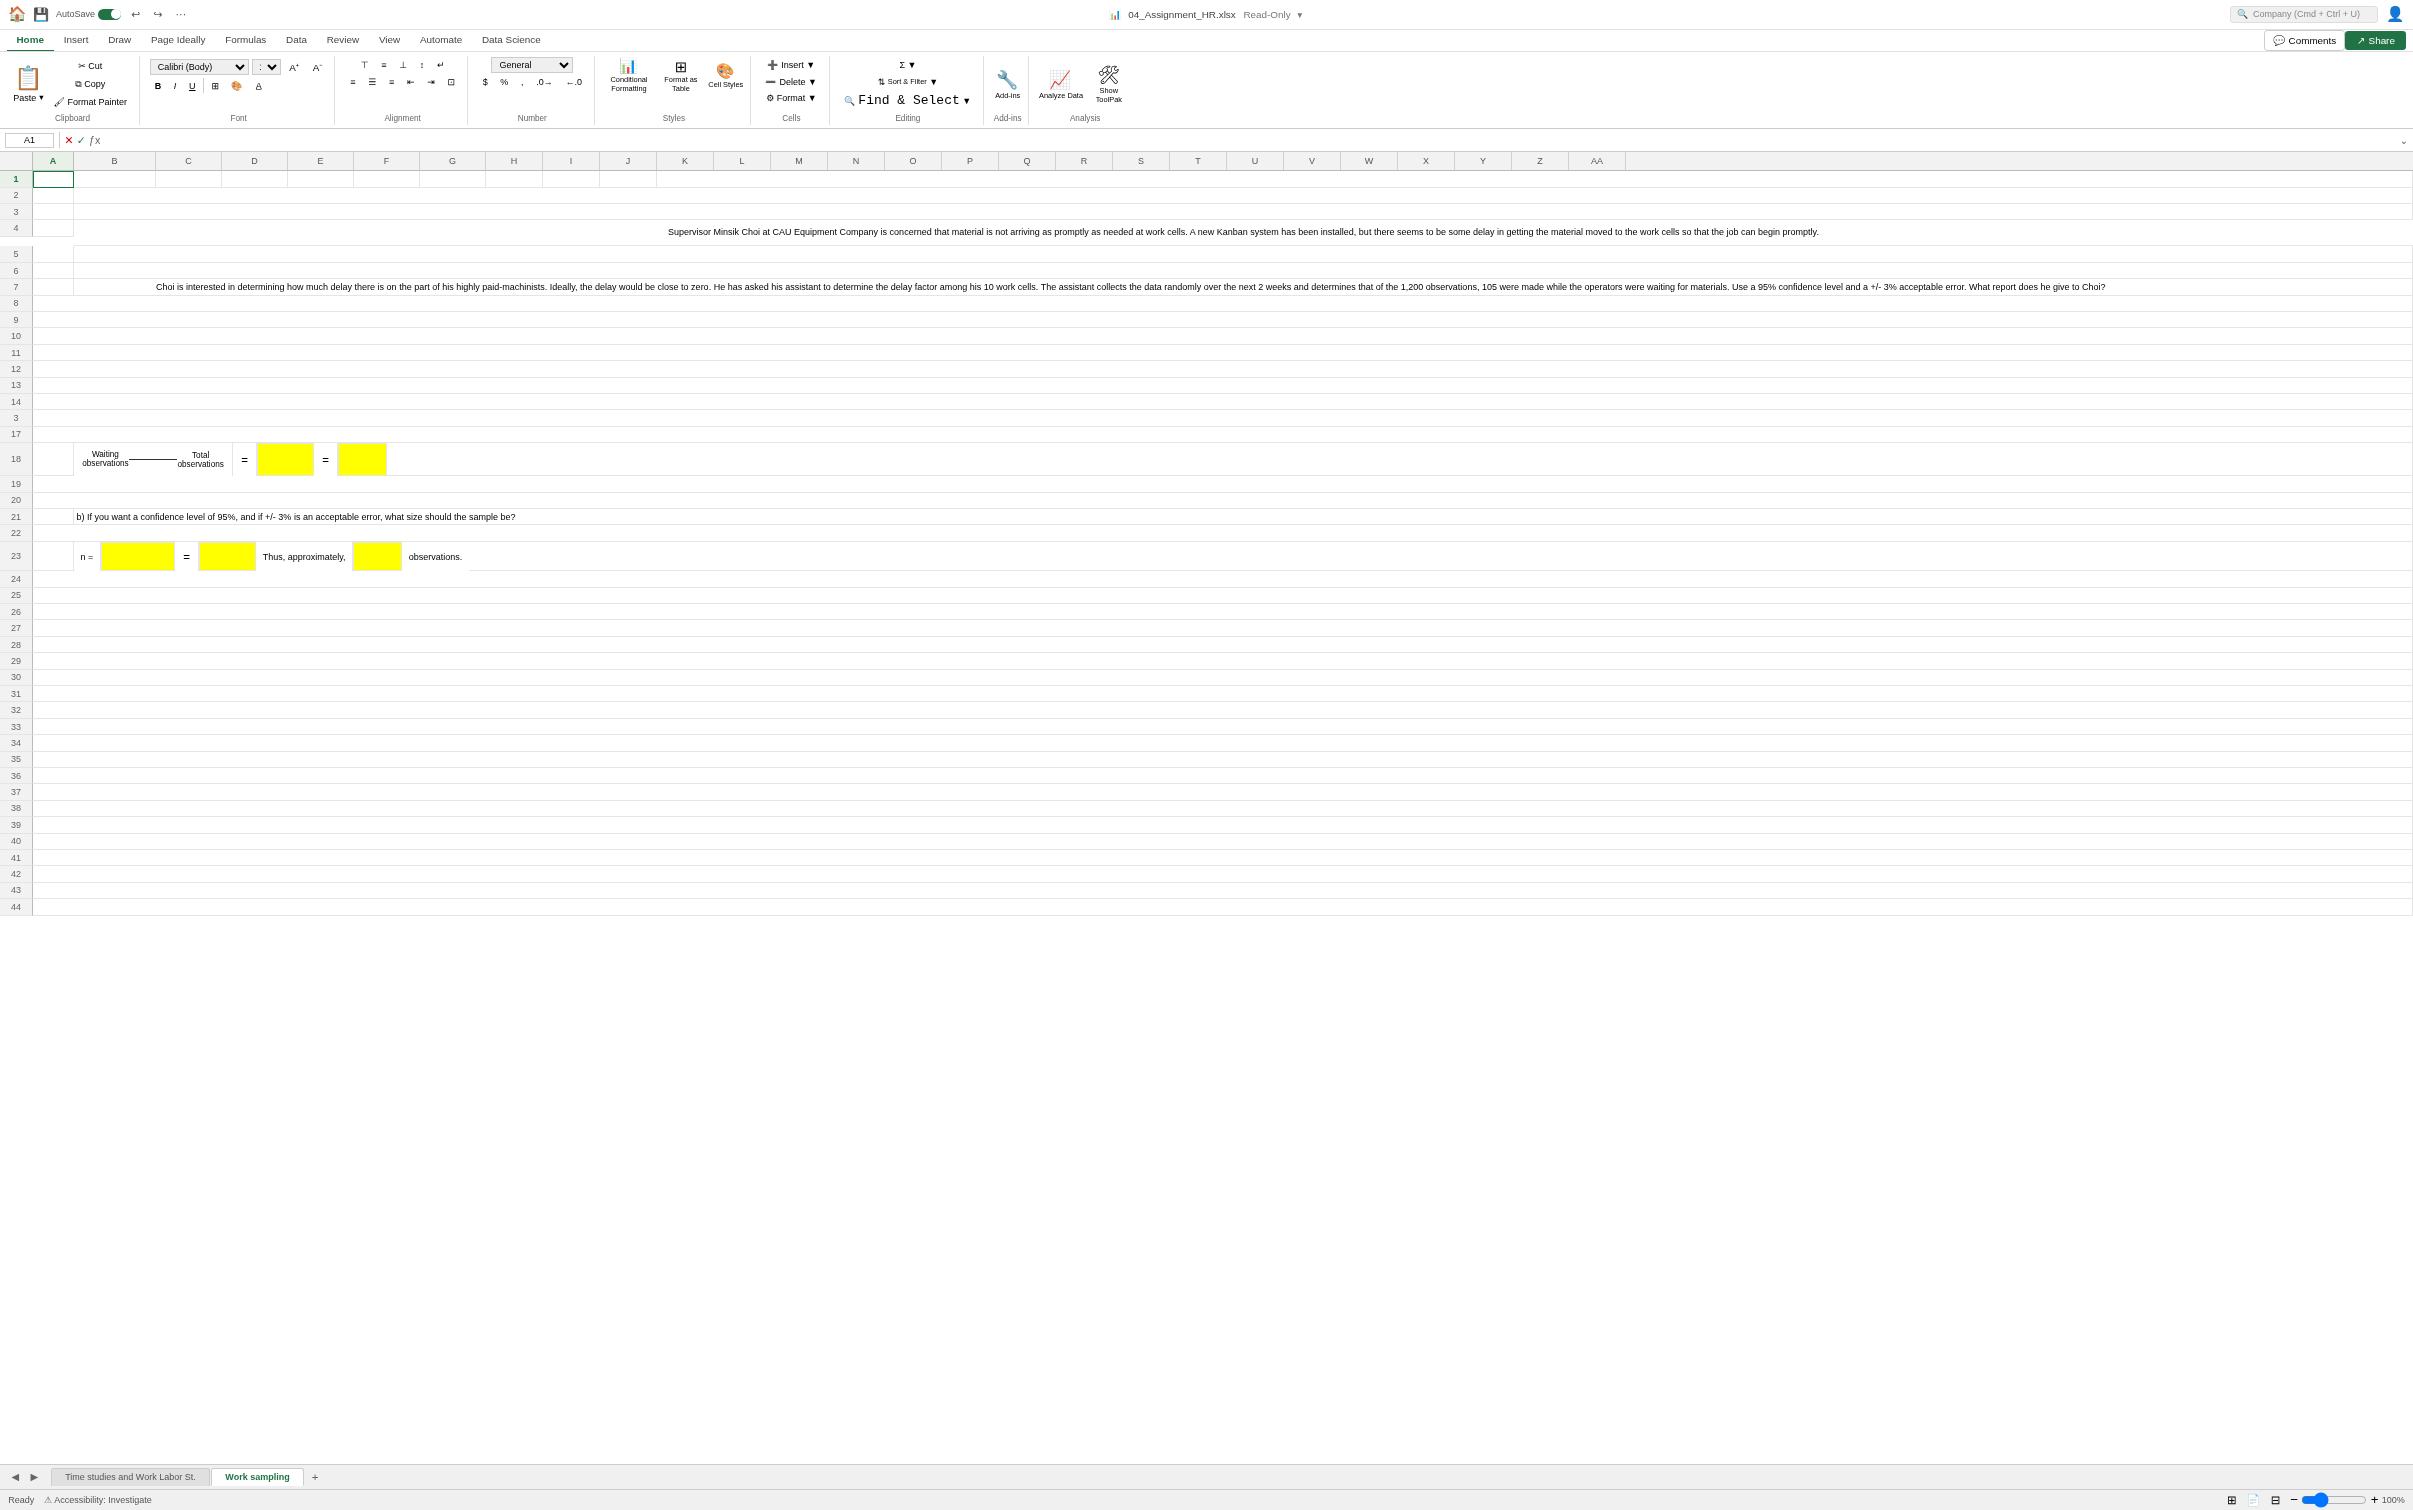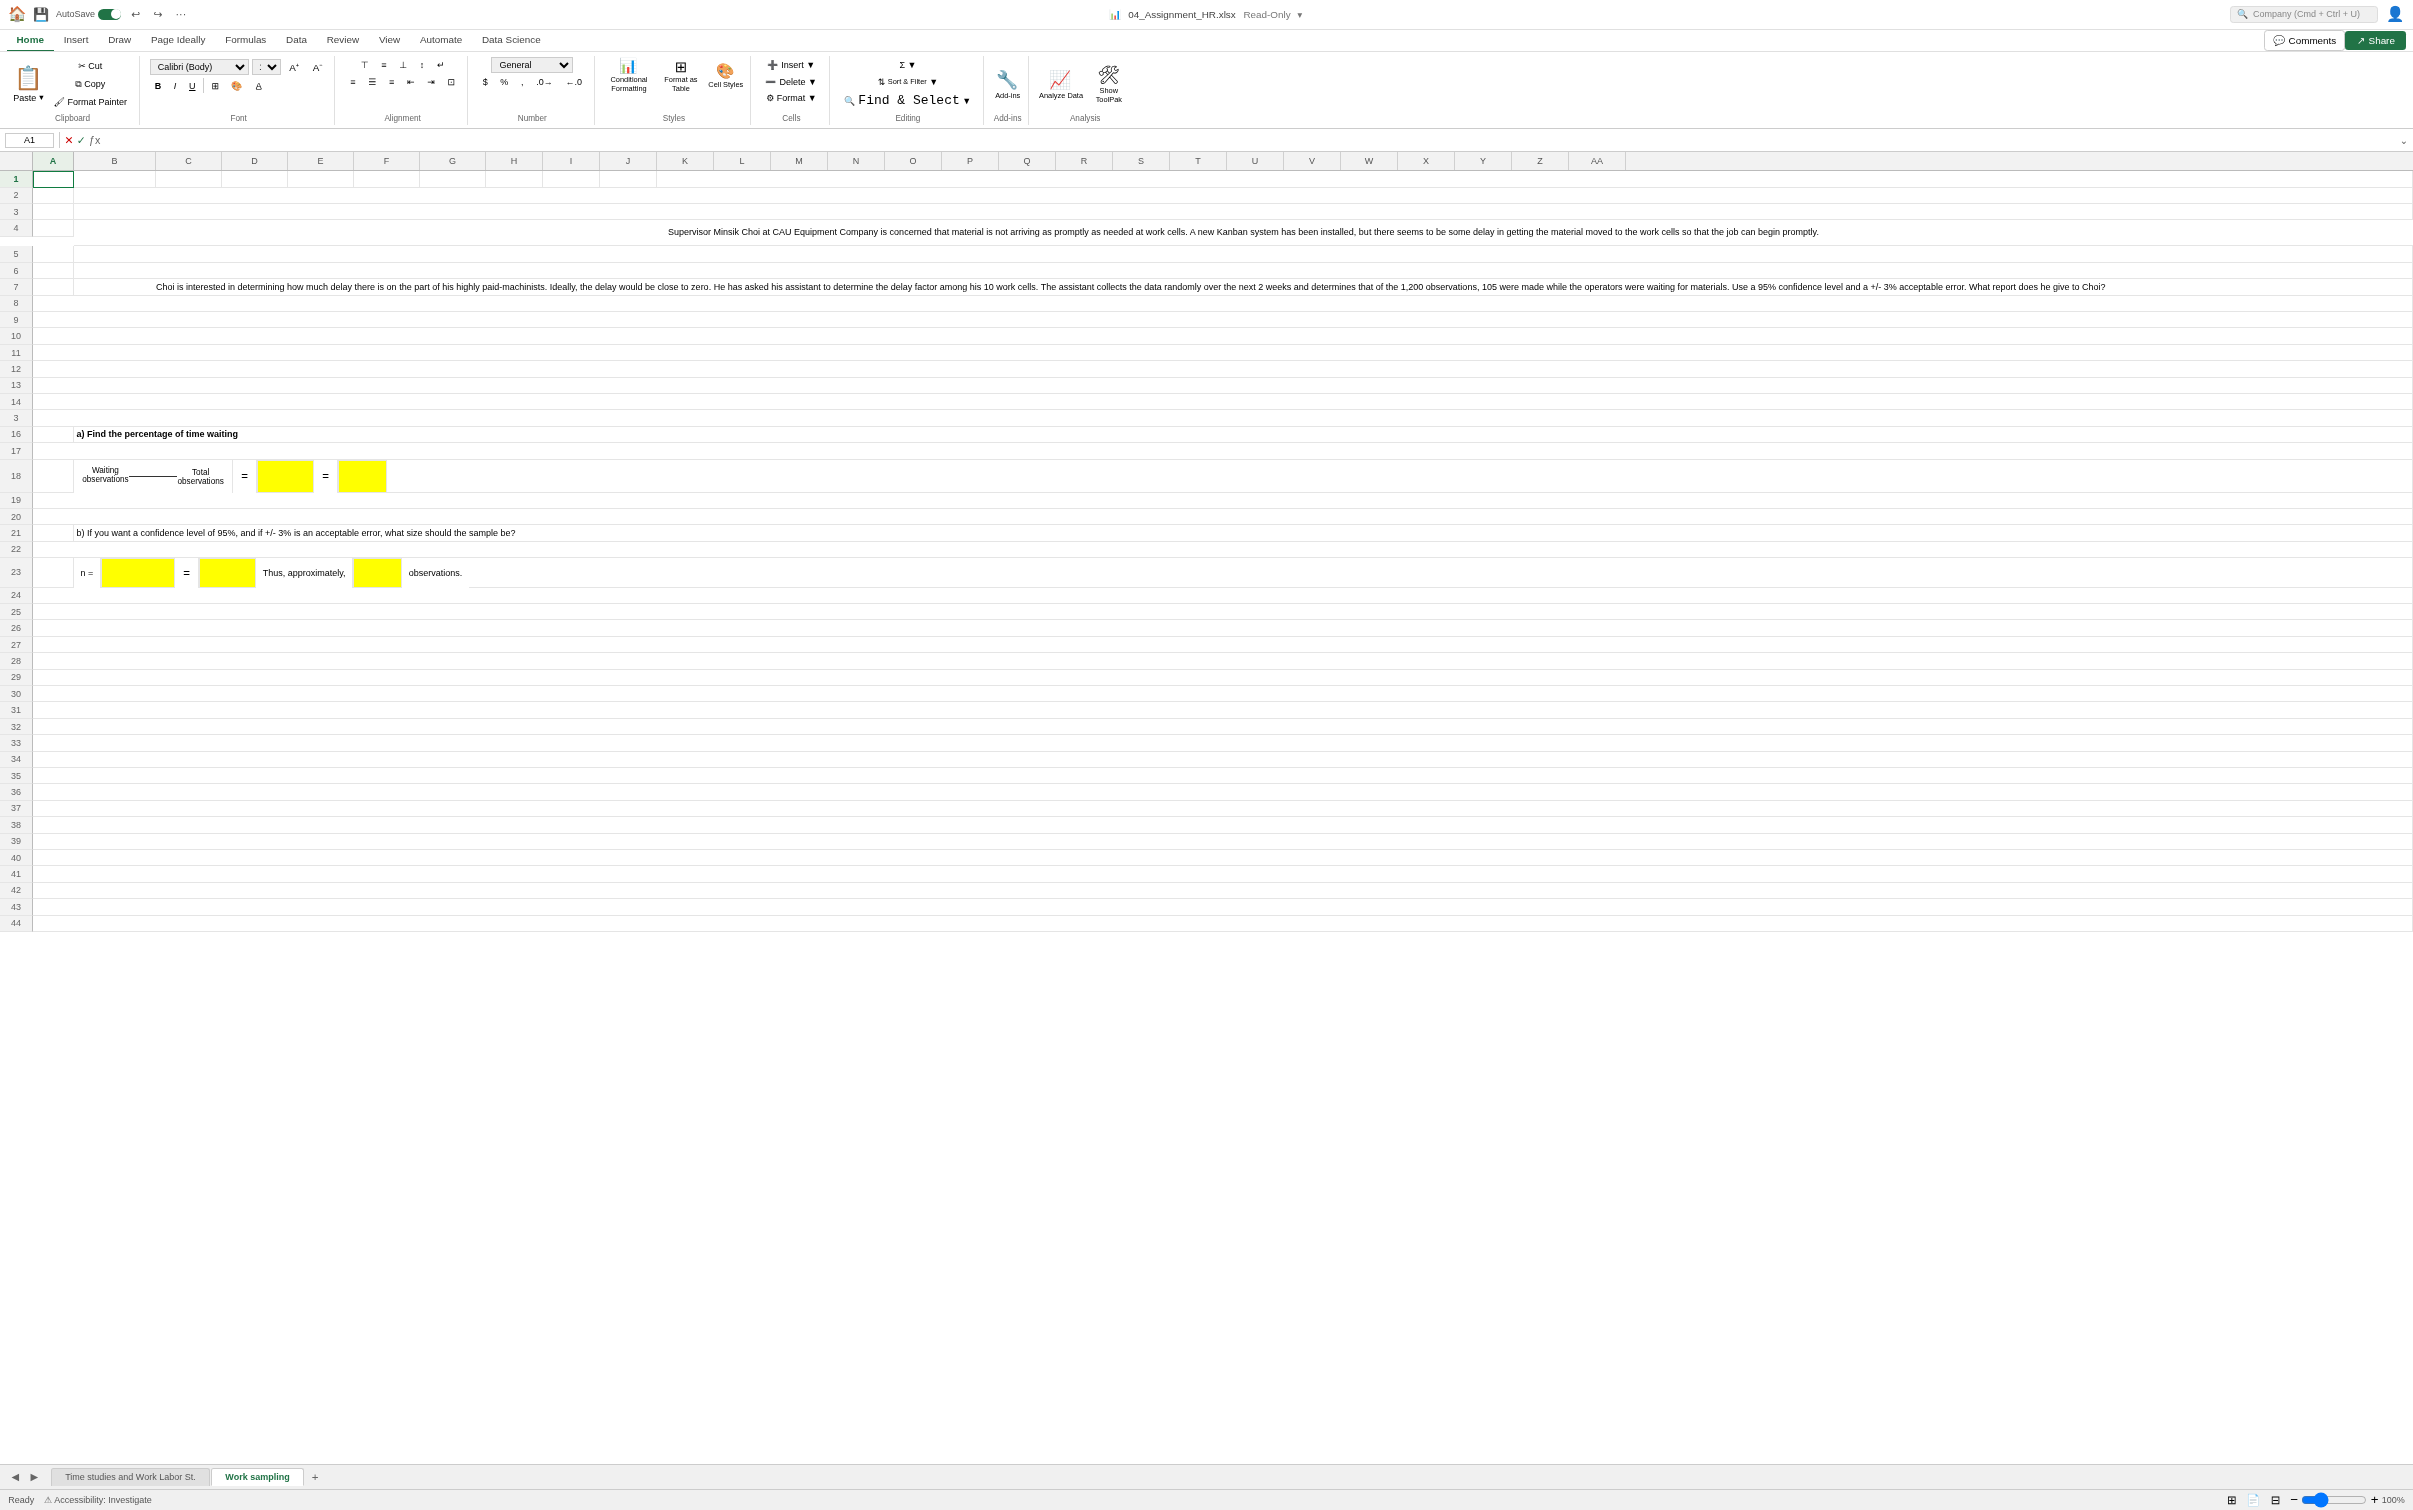--- a/index.html
+++ b/index.html
@@ -414,27 +414,20 @@
     <div class="data-row">
       <div class="data-cell row-h" style="width:33px;">14</div>
       <div class="data-cell" style="flex:1;"></div>
     </div>
 
     <div class="data-row">
       <div class="data-cell row-h" style="width:33px;">3</div>
       <div class="data-cell" style="flex:1;"></div>
     </div>
 
-    <div class="data-row">
-      <div class="data-cell row-h" style="width:33px;">16</div>
-      <div class="data-cell" style="width:41px;"></div>
-      <div class="data-cell" style="flex:1;font-size:9px;font-weight:600;overflow:visible;white-space:nowrap;">
-        <span>a) Find the percentage of time waiting</span>
-      </div>
-    </div>
 
     <div class="data-row">
       <div class="data-cell row-h" style="width:33px;">17</div>
       <div class="data-cell" style="flex:1;"></div>
     </div>
 
     <div class="data-row" style="height:33px;align-items:center;">
       <div class="data-cell row-h" style="width:33px;height:33px;align-items:center;justify-content:center;display:flex;">18</div>
       <div class="data-cell" style="width:41px;height:33px;"></div>
 

